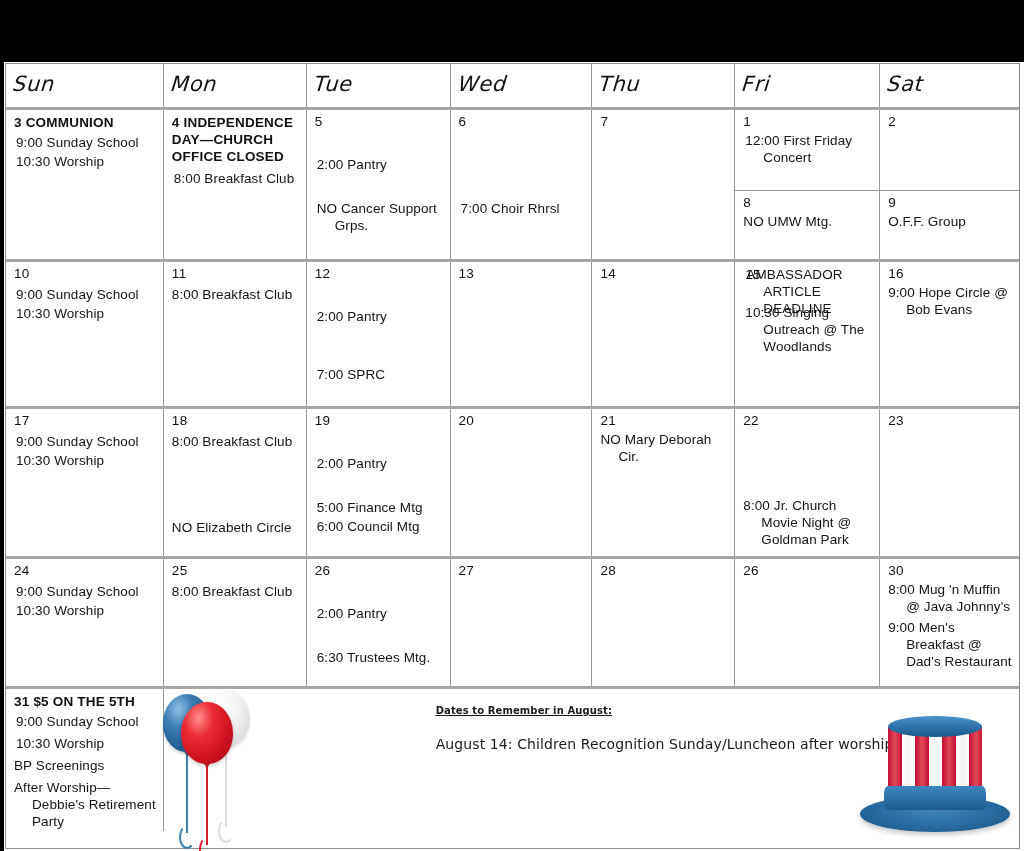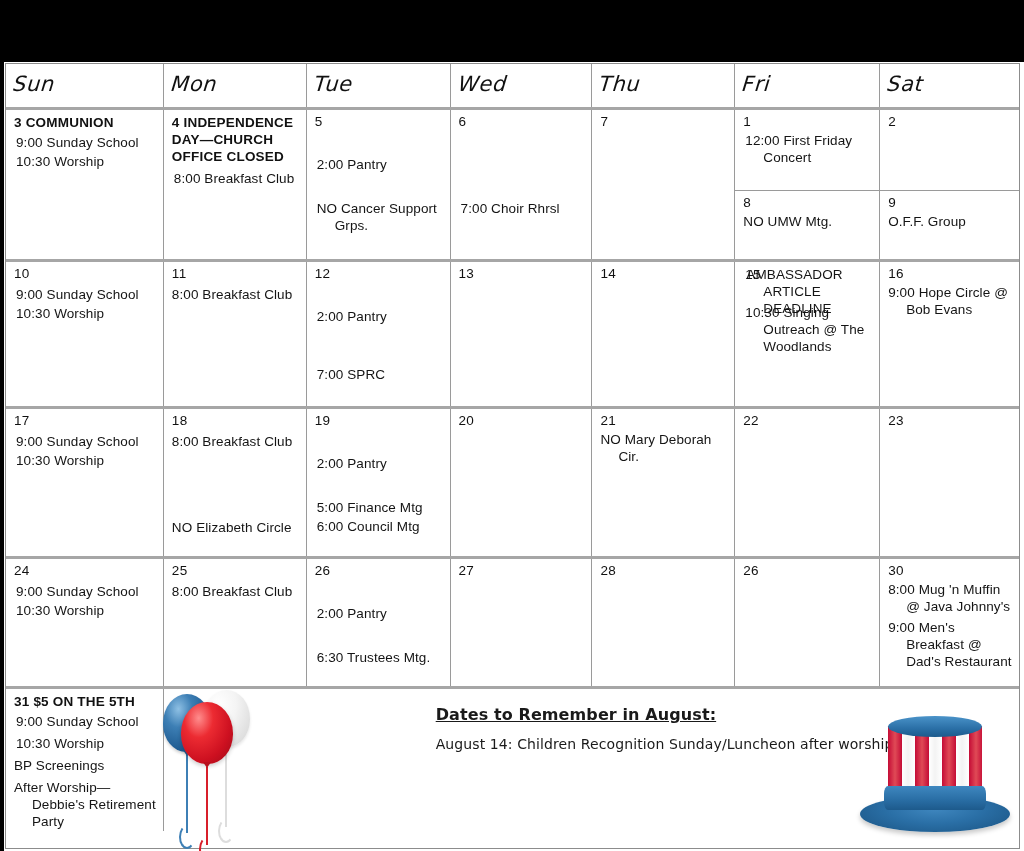--- a/index.html
+++ b/index.html
@@ -87,21 +87,21 @@
   
   .split-top{position:absolute;left:0;top:0;right:0;height:80px;border-bottom:1px solid #9a9a9a;}
   .split-bot{position:absolute;left:0;top:81px;right:0;bottom:0;}
   .sub{position:relative;height:100%;}
 
   
   .note-cell{position:relative;overflow:visible;}
   .note-title{
     position:absolute;left:272px;top:16px;
     font-family:"DejaVu Sans", sans-serif;
-    font-size:16px;font-weight:bold;color:#1a1a1a;
+    font-size:10px;font-weight:bold;color:#1a1a1a;
     text-decoration:underline;
     letter-spacing:0.1px;
   }
   .note-line{
     position:absolute;left:272px;top:47px;
     font-family:"DejaVu Sans", sans-serif;
     font-size:14px;color:#1a1a1a;letter-spacing:0.1px;
   }
 
   
@@ -305,20 +305,21 @@
         <div class="daynum">20</div>
       </div>
 
       <div class="cell c-thu">
         <div class="daynum">21</div>
         <div class="evt wrap" style="top:22px;left:8px"><span>NO Mary Deborah Cir.</span></div>
       </div>
 
       <div class="cell c-fri">
         <div class="daynum">22</div>
+        <div class="evt wrap" style="top:88px;left:8px"><span>8:00 Jr. Church Movie Night @ Goldman Park</span></div>
       </div>
 
       <div class="cell c-sat">
         <div class="daynum">23</div>
       </div>
     </div>
 
     <div class="cal-row wk-row wk4">
 
       <div class="cell c-sun">

